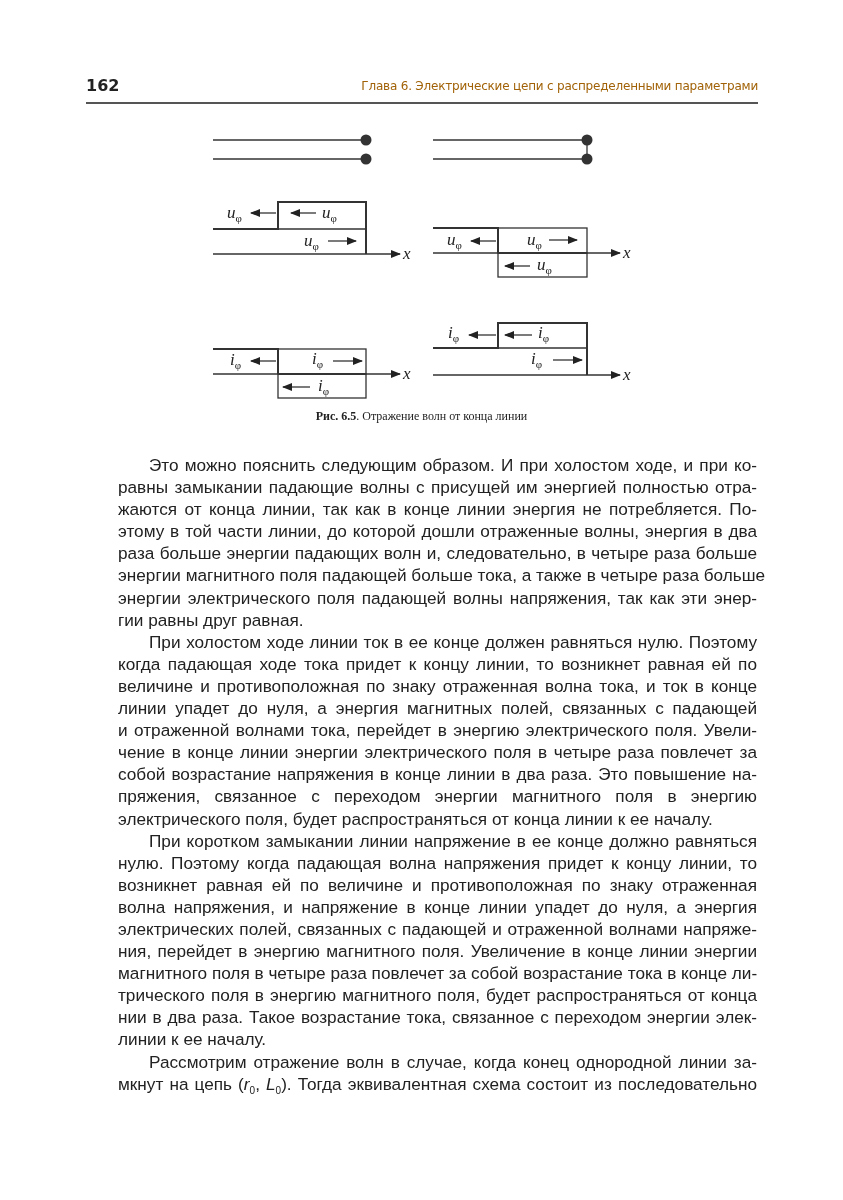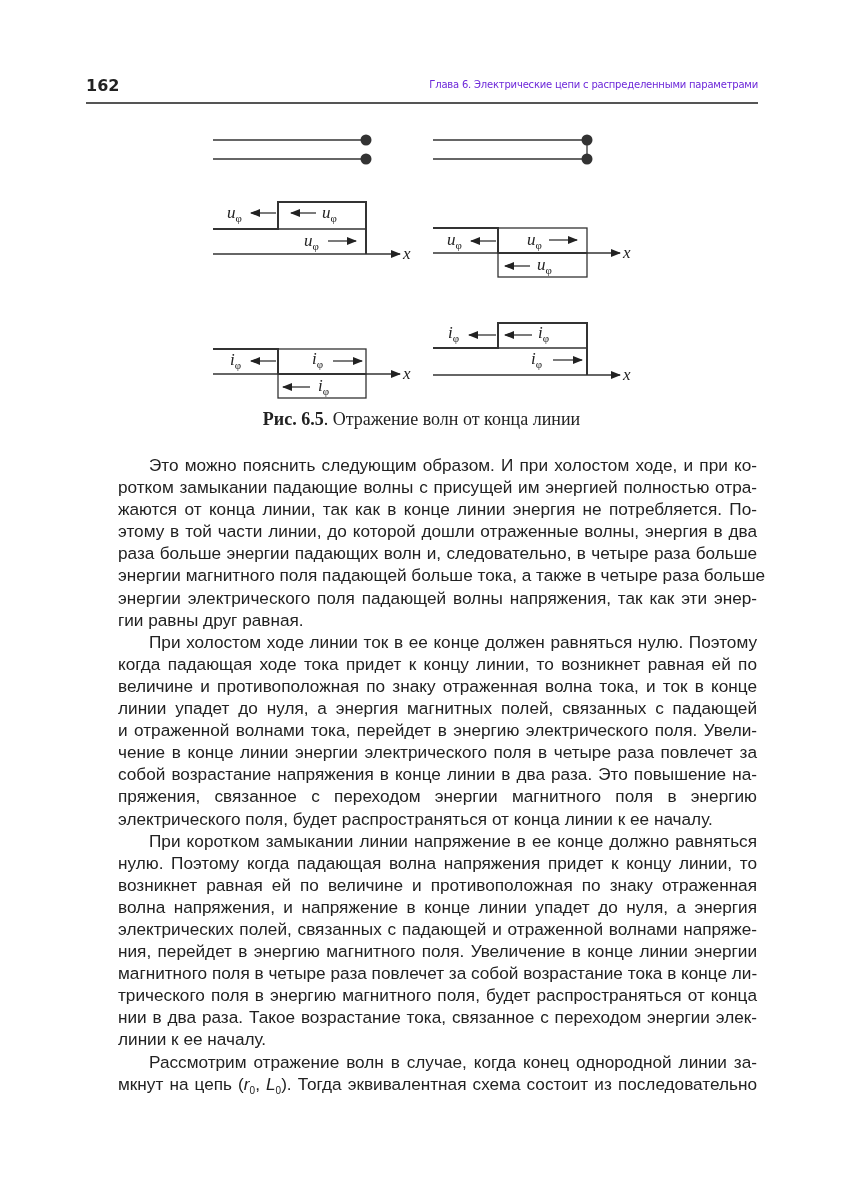--- a/index.html
+++ b/index.html
@@ -1,21 +1,21 @@
 <!DOCTYPE html>
 <html><head>
 <meta charset="utf-8">
 <style>
   html, body { margin: 0; padding: 0; background: #ffffff; }
   body { width: 843px; height: 1200px; position: relative; overflow: hidden; }
   .header { position: absolute; left: 86px; top: 76px; width: 672px; height: 26px; border-bottom: 2px solid #555; }
   .page-num { position: absolute; left: 0; top: 0; font-family: "DejaVu Sans", sans-serif; font-weight: bold; font-size: 16px; color: #222; }
-  .running-head { position: absolute; right: 0; top: 3px; font-family: "DejaVu Sans", sans-serif; font-size: 10px; color: #6d28d9; letter-spacing: -0.2px; }
+  .running-head { position: absolute; right: 0; top: 3px; font-family: "DejaVu Sans", sans-serif; font-size: 12px; color: #a16207; letter-spacing: -0.2px; }
   svg.fig { position: absolute; left: 0; top: 0; }
-  .caption { position: absolute; left: 0; width: 843px; top: 409px; text-align: center; font-family: "Liberation Serif", serif; font-size: 18px; color: #222; }
+  .caption { position: absolute; left: 0; width: 843px; top: 409px; text-align: center; font-family: "Liberation Serif", serif; font-size: 12px; color: #222; }
   .caption b { font-weight: bold; }
   .body-text { position: absolute; left: 87px; top: 454px; width: 670px; font-family: Liberation Sans, sans-serif; font-size: 17.2px; line-height: 22.1px; color: #222; }
   .para { margin: 0; text-indent: 31px; text-align: justify; }
   .line { display: block; text-align: justify; text-align-last: justify; white-space: nowrap; }
   .line.last { text-align-last: left; }
   .math { font-style: italic; }
   sub { font-size: 10px; font-style: normal; }
 </style>
 </head>
 <body>
@@ -110,21 +110,21 @@
   </g>
 </svg>
 
 <div class="caption">
   <b>Рис. 6.5</b><span>. Отражение волн от конца линии</span>
 </div>
 
 <div class="body-text" id="body">
     <div class="para">
       <span class="line" style="padding-left: 31px;">Это можно пояснить следующим образом. И при холостом ходе, и при ко-</span>
-      <span class="line">ротком замыкании падающие волны с присущей им энергией полностью отра-</span>
+      <span class="line">равны замыкании падающие волны с присущей им энергией полностью отра-</span>
       <span class="line">жаются от конца линии, так как в конце линии энергия не потребляется. По-</span>
       <span class="line">этому в той части линии, до которой дошли отраженные волны, энергия в два</span>
       <span class="line">раза больше энергии падающих волн и, следовательно, в четыре раза больше</span>
       <span class="line">энергии магнитного поля падающей больше тока, а также в четыре раза больше</span>
       <span class="line">энергии электрического поля падающей волны напряжения, так как эти энер-</span>
       <span class="line last">гии равны друг равная.</span>
     </div>
     <div class="para">
       <span class="line" style="padding-left: 31px;">При холостом ходе линии ток в ее конце должен равняться нулю. Поэтому</span>
       <span class="line">когда падающая ходе тока придет к концу линии, то возникнет равная ей по</span>

